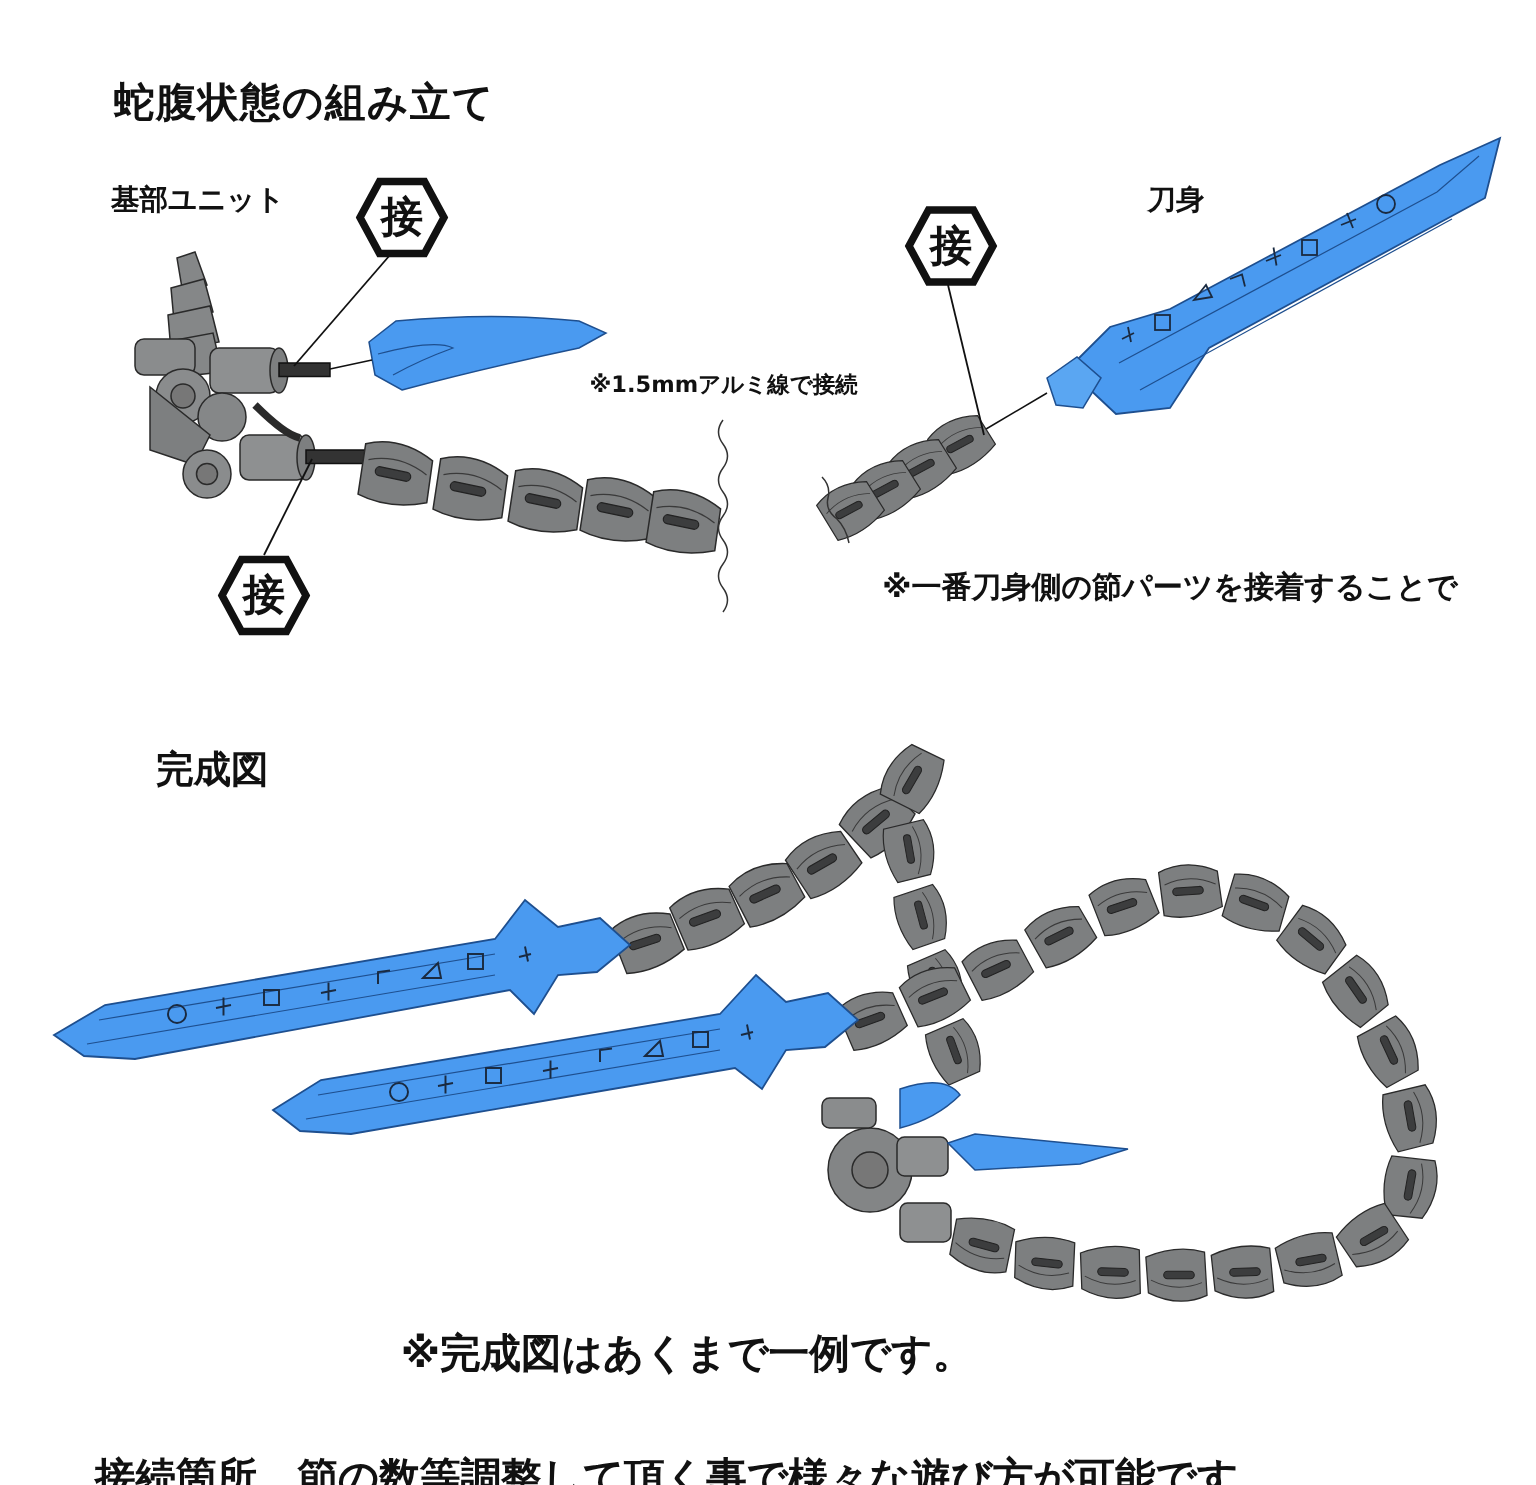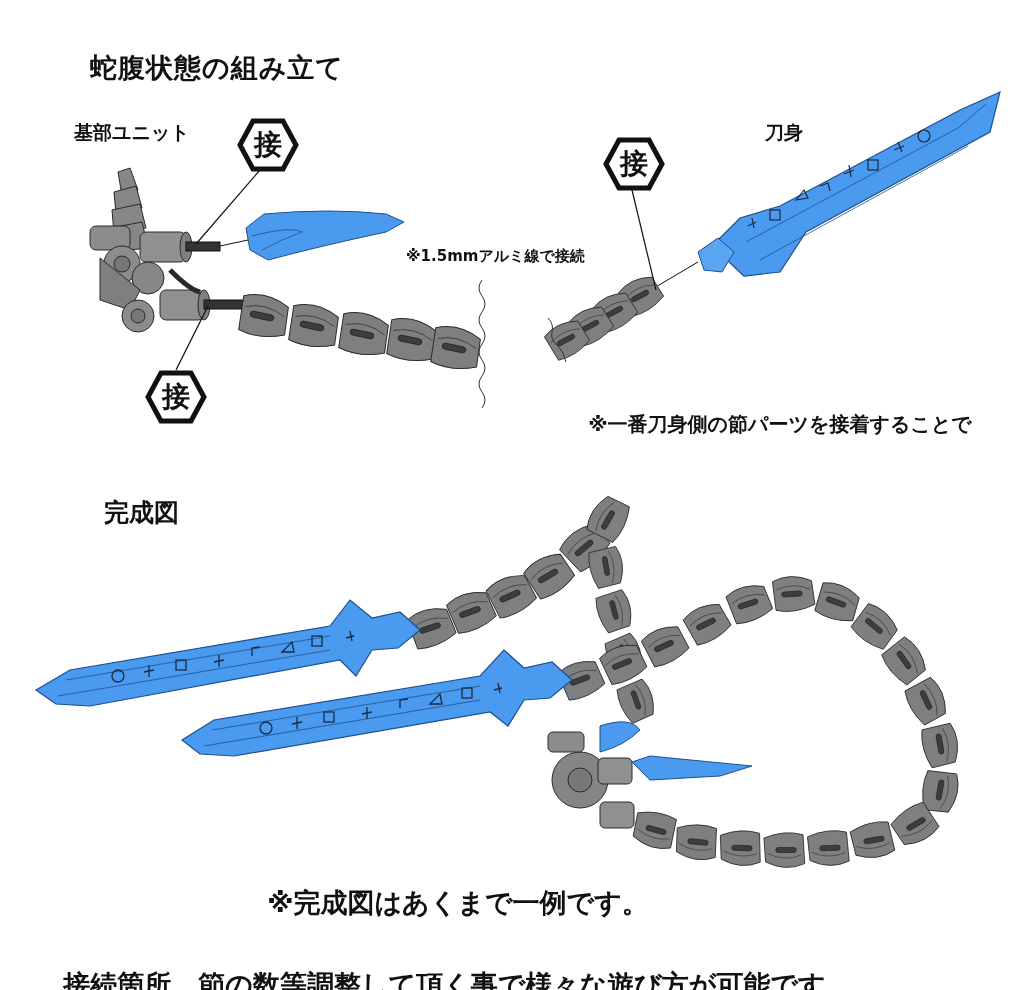--- a/index.html
+++ b/index.html
@@ -1,19 +1,19 @@
 <!DOCTYPE html>
 <html><head>
   <meta charset="utf-8">
   <style>
     html, body { margin: 0; padding: 0; background: #ffffff; }
     body { width: 1024px; height: 990px; position: relative; overflow: hidden;
            font-family: "DejaVu Sans", sans-serif; color: #111; }
     .abs { position: absolute; }
-    .title { left: 90px; top: 50px; font-size: 27px; font-weight: bold; letter-spacing: 1px; white-space: nowrap; }
+    .title { left: 76px; top: 50px; font-size: 27px; font-weight: bold; letter-spacing: 1px; white-space: nowrap; }
     .label { font-size: 19px; font-weight: bold; white-space: nowrap; }
     .note { font-size: 15px; font-weight: bold; white-space: nowrap; }
     .note2 { font-size: 20px; font-weight: bold; text-align: center; line-height: 30px; white-space: nowrap; }
     .footer { left: 0; width: 916px; text-align: center; font-size: 27px; font-weight: bold; line-height: 38px; white-space: nowrap; }
     svg.art { position: absolute; left: 0; top: 0; }
     .hex-badge { position: absolute; width: 62px; height: 54px; }
     .hex-badge svg { position: absolute; left: 0; top: 0; }
     .hex-badge span { position: absolute; left: 0; top: 0; width: 62px; height: 54px;
       line-height: 54px; text-align: center; font-size: 28px; font-weight: bold; }
   </style>
@@ -164,22 +164,22 @@
     <rect x="598" y="758" width="34" height="26" rx="5" fill="#8e9091" stroke="#2a2a2a"></rect>
     <rect x="600" y="802" width="34" height="26" rx="5" fill="#8e9091" stroke="#2a2a2a"></rect>
     <path d="M600,726 Q630,716 640,730 Q624,746 600,752 Z" fill="#4a9af0" stroke="#1e4f8f"></path>
     <path d="M632,762 L650,756 L752,766 L720,776 L650,780 Z" fill="#4a9af0" stroke="#1e4f8f"></path>
   </g>
 </svg>
 
 <div class="abs title">蛇腹状態の組み立て</div>
 <div class="abs label" style="left:74px; top:120px;">基部ユニット</div>
 <div class="abs label" style="left:765px; top:120px;">刀身</div>
-<div class="abs note" style="left:406px; top:247px;">※1.5mmアルミ線で接続</div>
-<div class="abs note2" style="left:555px; top:409px; width:450px;">
+<div class="abs note" style="left:393px; top:247px;">※1.5mmアルミ線で接続</div>
+<div class="abs note2" style="left:555px; top:376px; width:450px;">
   <div>※一番刀身側の節パーツを接着することで</div>
 </div>
 
 <div class="hex-badge" style="left:237px; top:118px;">
   <svg width="62" height="54" viewBox="0 0 62 54">
       <polygon points="16,3 46,3 59,27 46,51 16,51 3,27" fill="#fff" stroke="#111" stroke-width="5"></polygon>
     </svg>
   <span>接</span>
 </div>
 <div class="hex-badge" style="left:603px; top:137px;">

